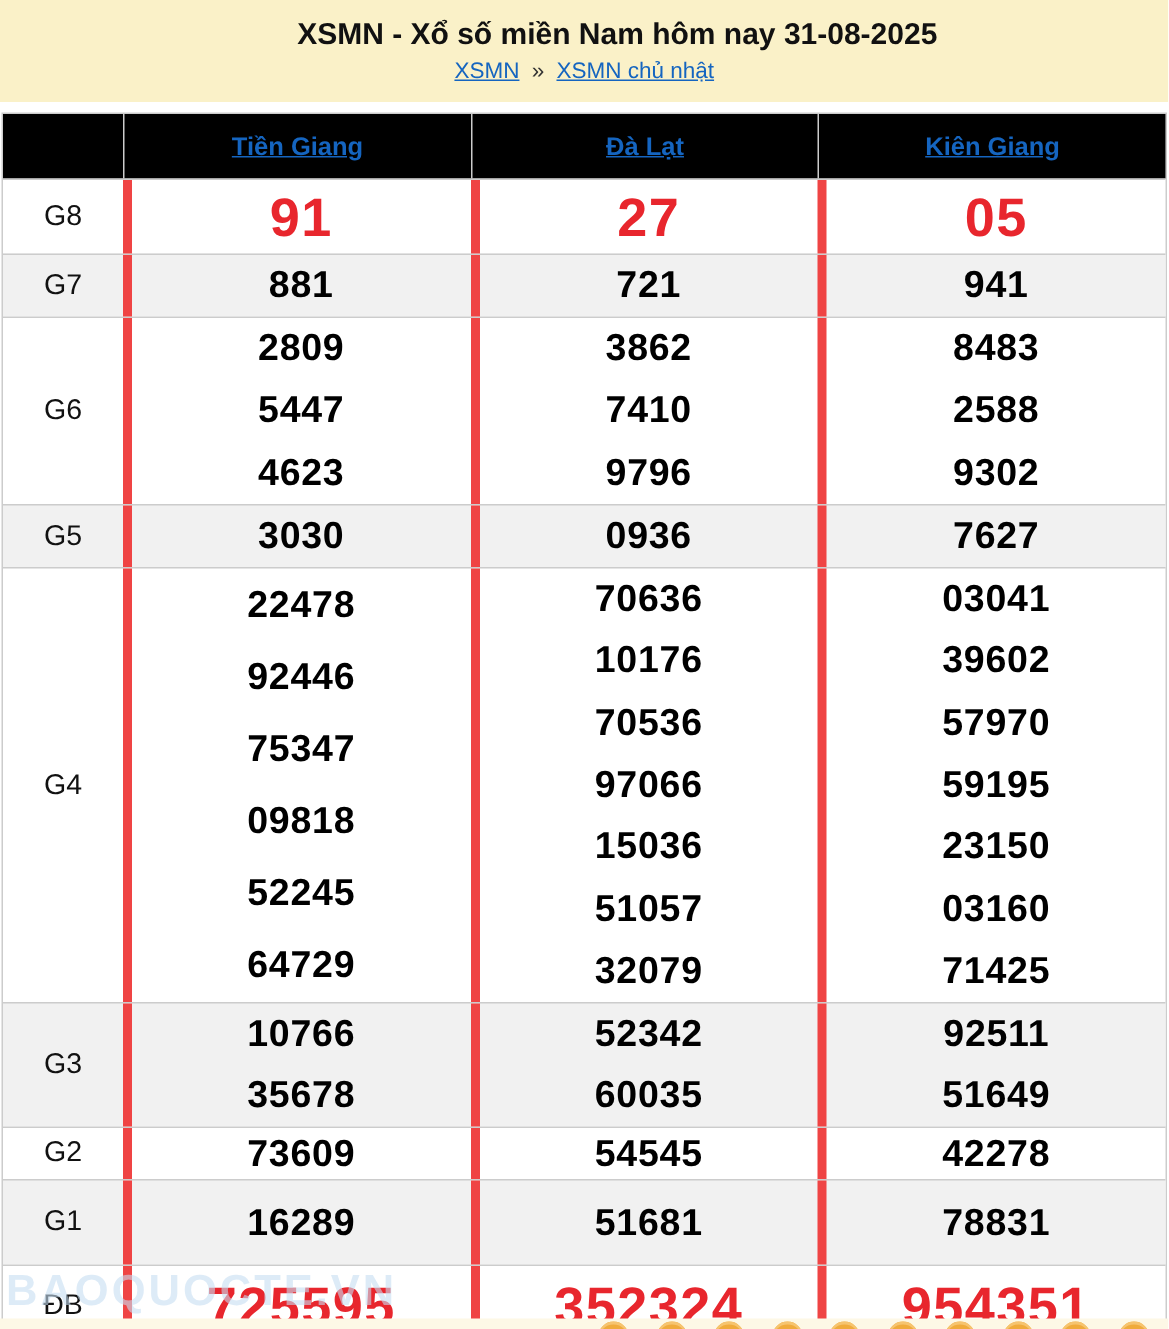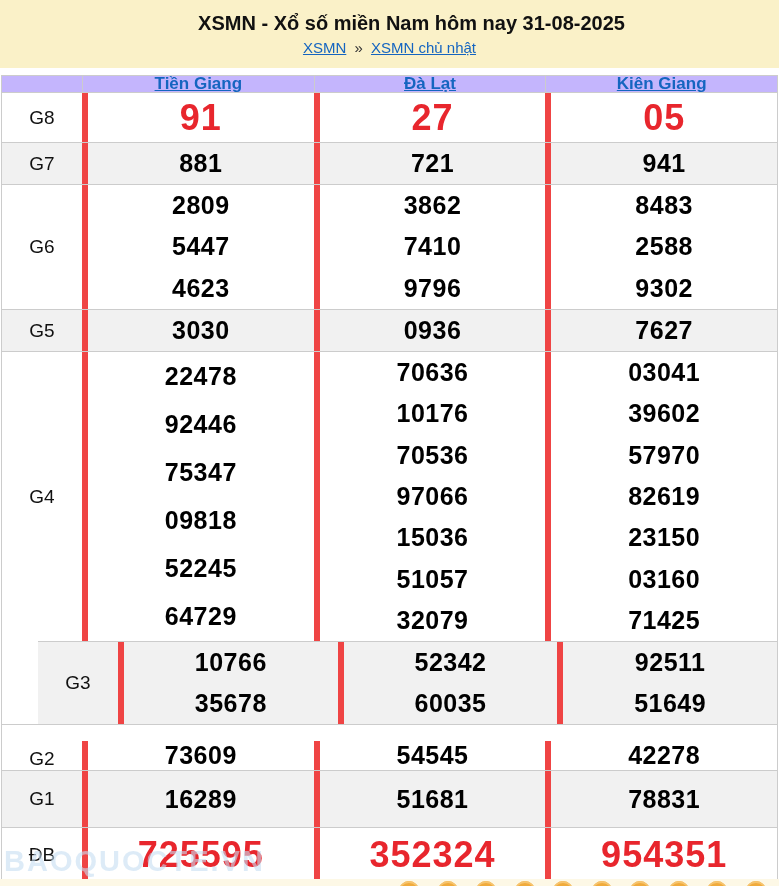--- a/index.html
+++ b/index.html
@@ -49,21 +49,21 @@
     border: 1px solid #ccc;
     background: #fff;
   }
   .t-row {
     display: flex;
     border-top: 1px solid #ccc;
   }
   .t-row:first-child { border-top: none; }
   .t-row.gray { background: #f1f1f1; }
 
-  .head-row { height: 16px; background: #c4b5fd; }
+  .head-row { height: 43px; background: #000000; }
   .head-cell {
     flex: 1;
     border-left: 1px solid #ccc;
     display: flex;
     align-items: center;
     justify-content: center;
   }
   .head-cell a {
     color: #1565c0;
     font-weight: bold;
@@ -102,22 +102,22 @@
     font-size: 36px;
     letter-spacing: 1px;
   }
 
   
   .row-0 { height: 50px; }   
   .row-1 { height: 42px; }   
   .row-2 { height: 125px; }  
   .row-3 { height: 42px; }   
   .row-4 { height: 290px; }  
-  .row-5 { height: 83px; margin-left: 36px; }   
-  .row-6 { height: 46px; align-items: flex-end; }   
+  .row-5 { height: 83px; }   
+  .row-6 { height: 35px; }   
   .row-7 { height: 57px; }   
   .row-8 { height: 55px; }   
 
   
   .bottom-strip {
     position: absolute;
     left: 0;
     bottom: 0;
     width: 779px;
     height: 7px;
@@ -246,21 +246,21 @@
           <div class="num">70536</div>
           <div class="num">97066</div>
           <div class="num">15036</div>
           <div class="num">51057</div>
           <div class="num">32079</div>
         </div>
         <div class="val-cell">
           <div class="num">03041</div>
           <div class="num">39602</div>
           <div class="num">57970</div>
-          <div class="num">82619</div>
+          <div class="num">59195</div>
           <div class="num">23150</div>
           <div class="num">03160</div>
           <div class="num">71425</div>
         </div>
       </div>
       <div class="t-row row-5 gray">
         <div class="label-cell">G3</div>
         <div class="val-cell">
           <div class="num">10766</div>
           <div class="num">35678</div>

